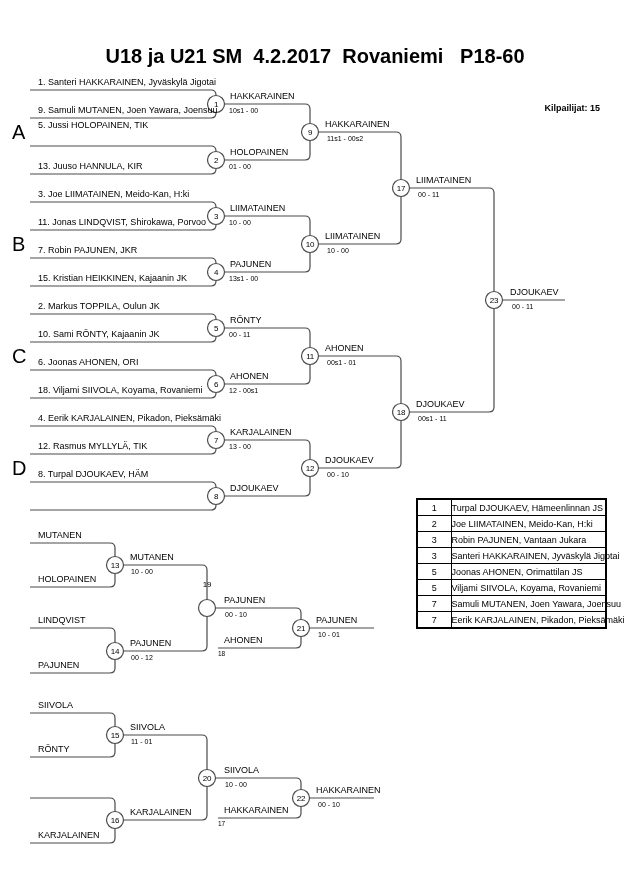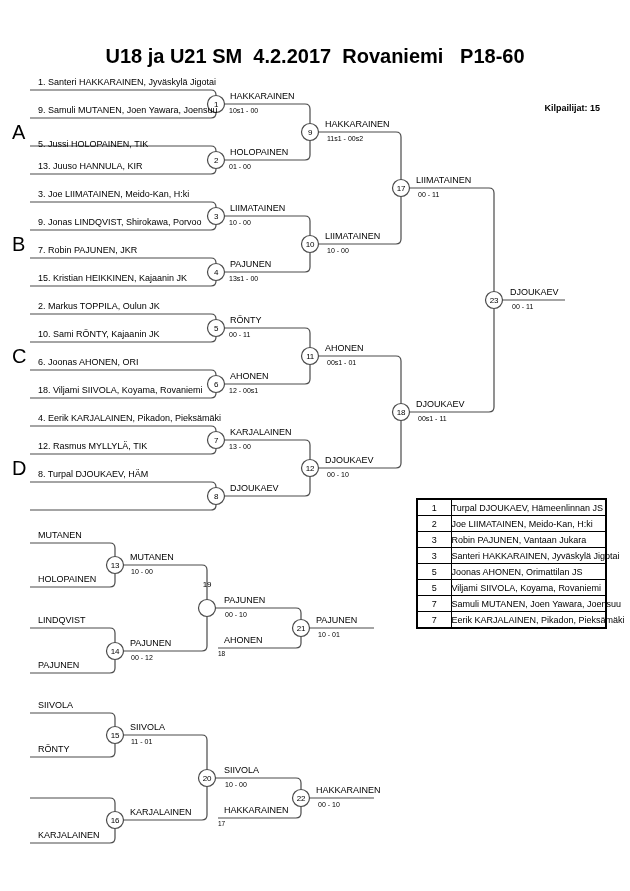--- a/index.html
+++ b/index.html
@@ -121,24 +121,24 @@
   <div class="title">U18 ja U21 SM  4.2.2017  Rovaniemi   P18-60</div>
   <div class="competitors">Kilpailijat: 15</div>
 
   <div class="grp" style="top:121px">A</div>
   <div class="grp" style="top:233px">B</div>
   <div class="grp" style="top:345px">C</div>
   <div class="grp" style="top:457px">D</div>
 
   <div class="t" style="left:38px;top:77px">1. Santeri HAKKARAINEN, Jyväskylä Jigotai</div>
   <div class="t" style="left:38px;top:105px">9. Samuli MUTANEN, Joen Yawara, Joensuu</div>
-  <div class="t" style="left:38px;top:139px">5. Jussi HOLOPAINEN, TIK</div>
+  <div class="t" style="left:38px;top:120px">5. Jussi HOLOPAINEN, TIK</div>
   <div class="t" style="left:38px;top:161px">13. Juuso HANNULA, KIR</div>
   <div class="t" style="left:38px;top:189px">3. Joe LIIMATAINEN, Meido-Kan, H:ki</div>
-  <div class="t" style="left:38px;top:217px">9. Jonas LINDQVIST, Shirokawa, Porvoo</div>
+  <div class="t" style="left:38px;top:217px">11. Jonas LINDQVIST, Shirokawa, Porvoo</div>
   <div class="t" style="left:38px;top:245px">7. Robin PAJUNEN, JKR</div>
   <div class="t" style="left:38px;top:273px">15. Kristian HEIKKINEN, Kajaanin JK</div>
   <div class="t" style="left:38px;top:301px">2. Markus TOPPILA, Oulun JK</div>
   <div class="t" style="left:38px;top:329px">10. Sami RÖNTY, Kajaanin JK</div>
   <div class="t" style="left:38px;top:357px">6. Joonas AHONEN, ORI</div>
   <div class="t" style="left:38px;top:385px">18. Viljami SIIVOLA, Koyama, Rovaniemi</div>
   <div class="t" style="left:38px;top:413px">4. Eerik KARJALAINEN, Pikadon, Pieksämäki</div>
   <div class="t" style="left:38px;top:441px">12. Rasmus MYLLYLÄ, TIK</div>
   <div class="t" style="left:38px;top:469px">8. Turpal DJOUKAEV, HÄM</div>
 

